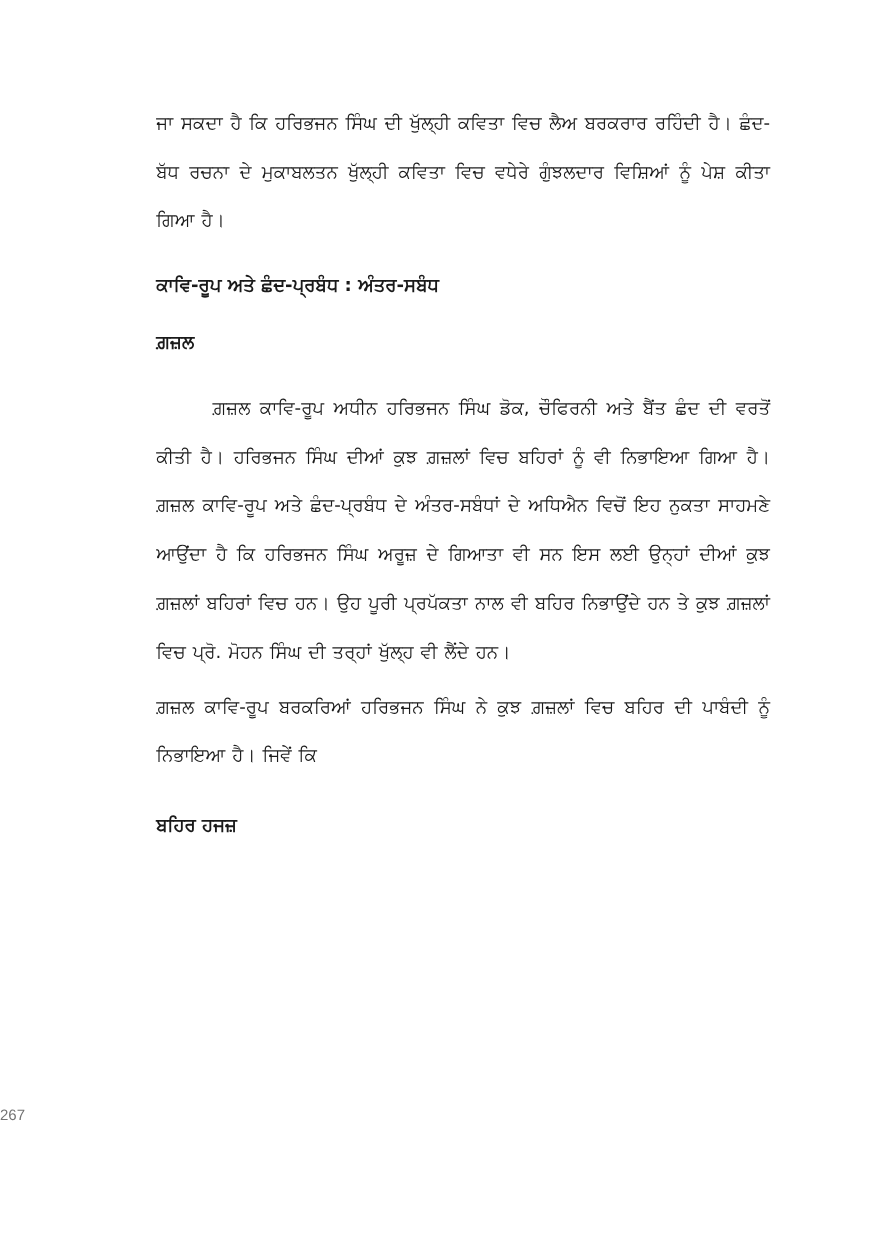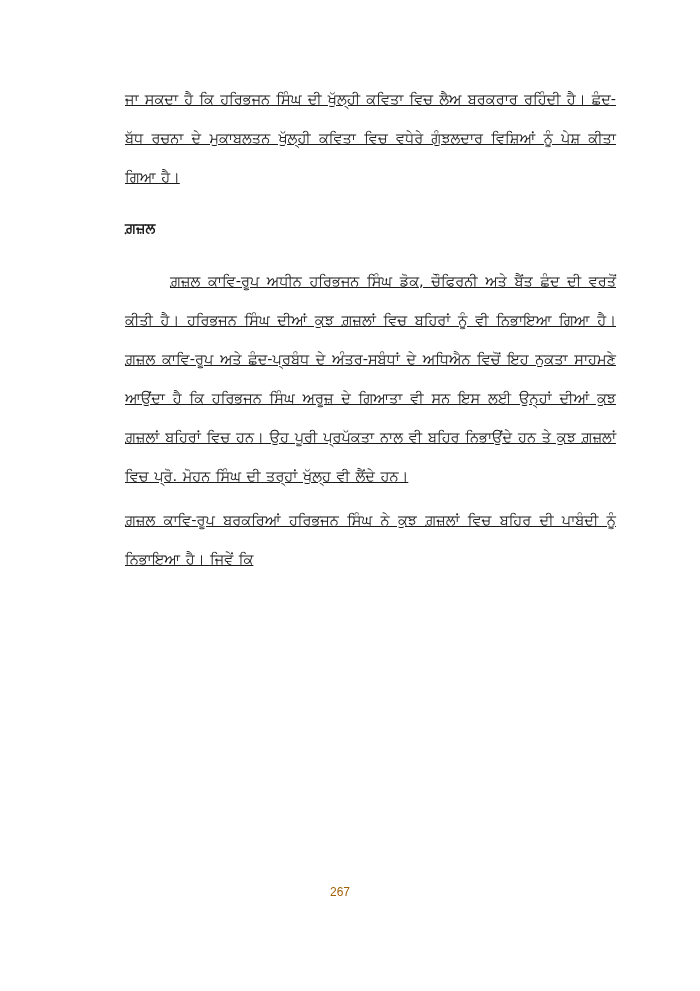--- a/index.html
+++ b/index.html
@@ -21,21 +21,20 @@
     top: 80px;
     width: 491px;
   }
   .para {
     font-size: 14.5px;
     line-height: 39px;
     text-align: justify;
     text-align-last: left;
     margin: 0;
     word-spacing: 1px;
-    text-decoration: underline;
   }
   .para.indent {
     text-indent: 45px;
   }
   .heading {
     font-size: 14.5px;
     font-weight: bold;
     line-height: 24px;
     margin: 0;
   }
@@ -43,35 +42,36 @@
   .p1 { }
   .h2 { margin-top: 19px; margin-bottom: 22px; }
   .p2 { }
   .p3 { margin-top: 5px; }
   .h3 { margin-top: 24px; }
   .page-number {
     position: absolute;
     left: 0;
     width: 680px;
     top: 885px;
-    text-align: center;
     font-family: "Liberation Sans", sans-serif;
     font-size: 12px;
-    color: #a16207;
+    color: #737373;
   }
 </style>
 </head>
 <body>
 
 <div class="page">
   <p class="para p0">ਜਾ ਸਕਦਾ ਹੈ ਕਿ ਹਰਿਭਜਨ ਸਿੰਘ ਦੀ ਖੁੱਲ੍ਹੀ ਕਵਿਤਾ ਵਿਚ ਲੈਅ ਬਰਕਰਾਰ ਰਹਿੰਦੀ ਹੈ। ਛੰਦ-ਬੱਧ ਰਚਨਾ ਦੇ ਮੁਕਾਬਲਤਨ ਖੁੱਲ੍ਹੀ ਕਵਿਤਾ ਵਿਚ ਵਧੇਰੇ ਗੁੰਝਲਦਾਰ ਵਿਸ਼ਿਆਂ ਨੂੰ ਪੇਸ਼ ਕੀਤਾ ਗਿਆ ਹੈ।</p>
 
+  <h3 class="heading h1">ਕਾਵਿ-ਰੂਪ ਅਤੇ ਛੰਦ-ਪ੍ਰਬੰਧ : ਅੰਤਰ-ਸਬੰਧ</h3>
 
 
   <h3 class="heading h2">ਗ਼ਜ਼ਲ</h3>
 
   <p class="para indent p2">ਗ਼ਜ਼ਲ ਕਾਵਿ-ਰੂਪ ਅਧੀਨ ਹਰਿਭਜਨ ਸਿੰਘ ਡੋਕ, ਚੌਫਿਰਨੀ ਅਤੇ ਬੈਂਤ ਛੰਦ ਦੀ ਵਰਤੋਂ ਕੀਤੀ ਹੈ। ਹਰਿਭਜਨ ਸਿੰਘ ਦੀਆਂ ਕੁਝ ਗ਼ਜ਼ਲਾਂ ਵਿਚ ਬਹਿਰਾਂ ਨੂੰ ਵੀ ਨਿਭਾਇਆ ਗਿਆ ਹੈ। ਗ਼ਜ਼ਲ ਕਾਵਿ-ਰੂਪ ਅਤੇ ਛੰਦ-ਪ੍ਰਬੰਧ ਦੇ ਅੰਤਰ-ਸਬੰਧਾਂ ਦੇ ਅਧਿਐਨ ਵਿਚੋਂ ਇਹ ਨੁਕਤਾ ਸਾਹਮਣੇ ਆਉਂਦਾ ਹੈ ਕਿ ਹਰਿਭਜਨ ਸਿੰਘ ਅਰੂਜ਼ ਦੇ ਗਿਆਤਾ ਵੀ ਸਨ ਇਸ ਲਈ ਉਨ੍ਹਾਂ ਦੀਆਂ ਕੁਝ ਗ਼ਜ਼ਲਾਂ ਬਹਿਰਾਂ ਵਿਚ ਹਨ। ਉਹ ਪੂਰੀ ਪ੍ਰਪੱਕਤਾ ਨਾਲ ਵੀ ਬਹਿਰ ਨਿਭਾਉਂਦੇ ਹਨ ਤੇ ਕੁਝ ਗ਼ਜ਼ਲਾਂ ਵਿਚ ਪ੍ਰੋ. ਮੋਹਨ ਸਿੰਘ ਦੀ ਤਰ੍ਹਾਂ ਖੁੱਲ੍ਹ ਵੀ ਲੈਂਦੇ ਹਨ।</p>
 
   <p class="para p3">ਗ਼ਜ਼ਲ ਕਾਵਿ-ਰੂਪ ਬਰਕਰਿਆਂ ਹਰਿਭਜਨ ਸਿੰਘ ਨੇ ਕੁਝ ਗ਼ਜ਼ਲਾਂ ਵਿਚ ਬਹਿਰ ਦੀ ਪਾਬੰਦੀ ਨੂੰ ਨਿਭਾਇਆ ਹੈ। ਜਿਵੇਂ ਕਿ</p>
 
+  <h3 class="heading h3">ਬਹਿਰ ਹਜਜ਼</h3>
 </div>
 
 <div class="page-number">267</div>
 
 </body></html>

